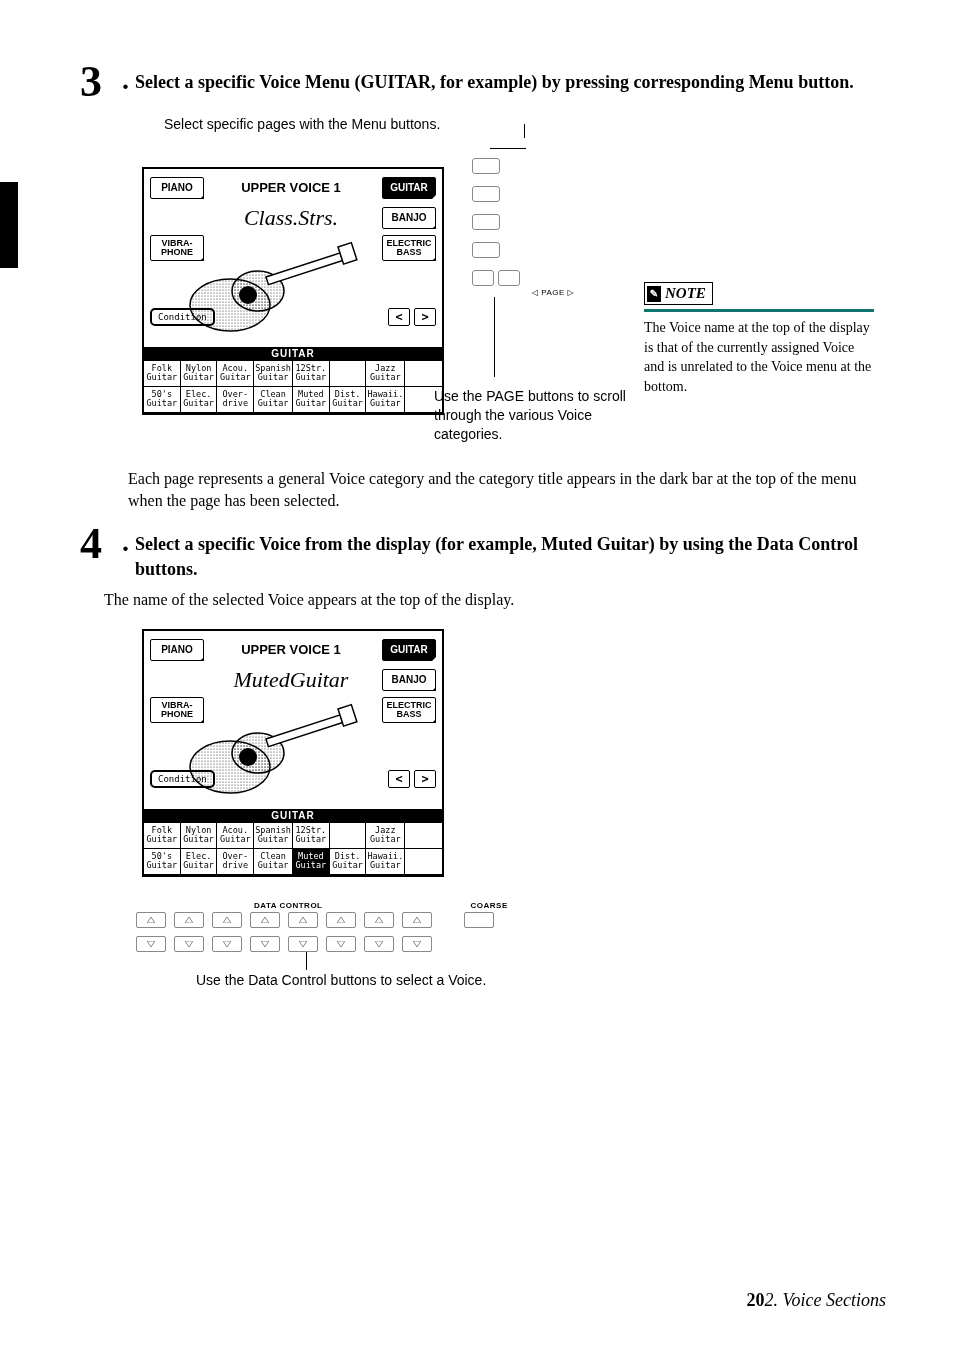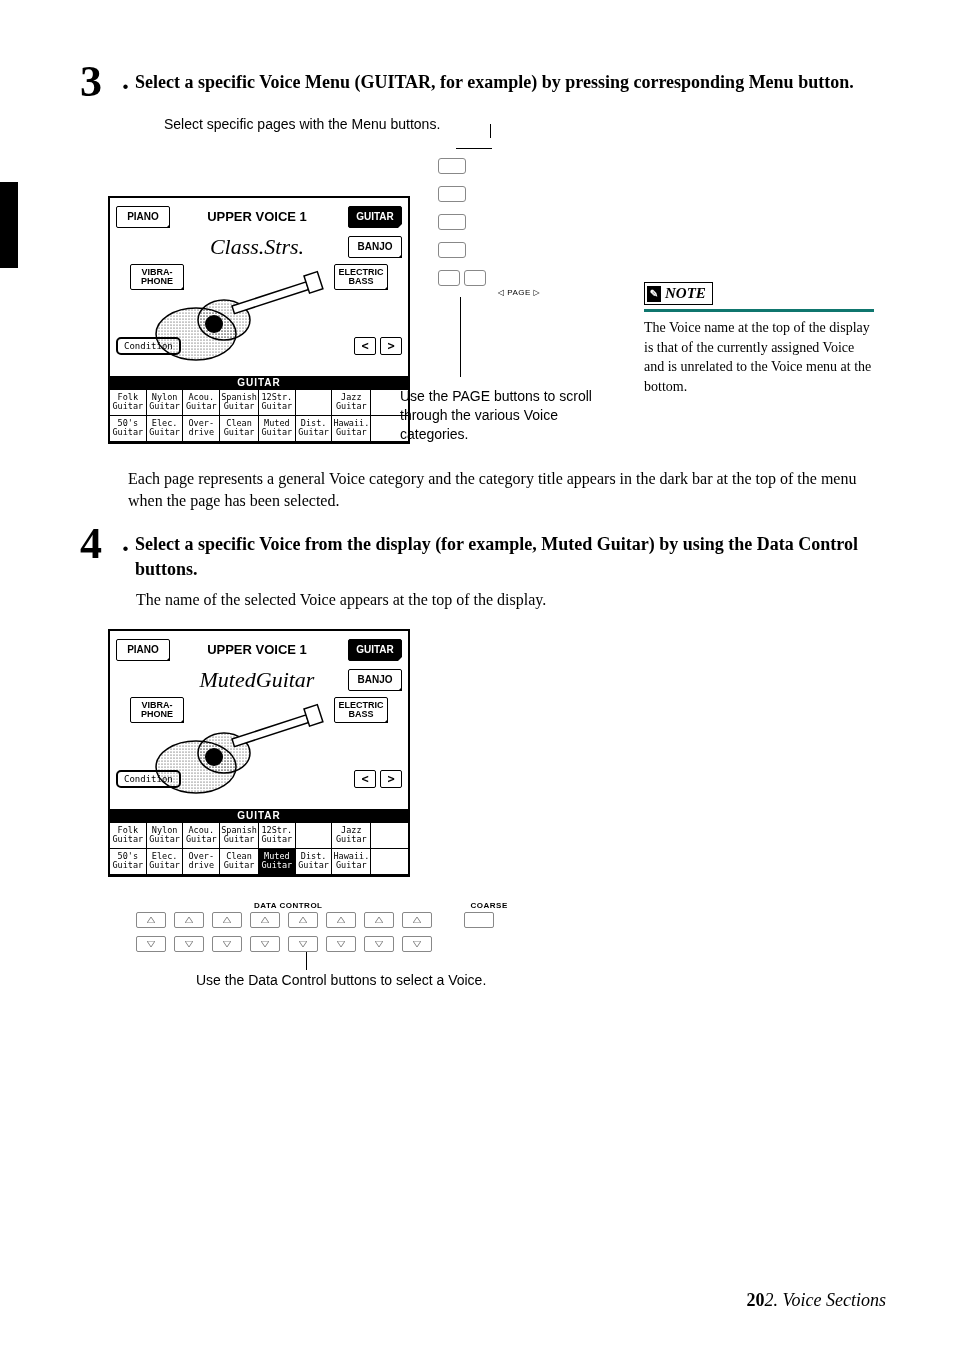--- a/index.html
+++ b/index.html
@@ -45,33 +45,33 @@
     font-family: 'ITC Stone Serif', Georgia, serif;
     font-weight: bold;
     font-size: 18px;
     line-height: 1.35;
     padding-top: 10px;
   }
   .step-body {
     font-family: 'Times New Roman', serif;
     font-size: 16px;
     line-height: 1.35;
-    margin-left: 56px;
+    margin-left: 24px;
   }
   .caption-top {
     font-family: Arial, Helvetica, sans-serif;
     font-size: 14px;
     margin-left: 84px;
     margin-top: 12px;
     margin-bottom: 6px;
   }
   .figure-row {
     display: flex;
-    align-items: flex-end;
-    margin-left: 28px;
+    align-items: center;
+    margin-left: 62px;
     position: relative;
   }
   
   .lcd {
     border: 2px solid #000;
     width: 302px;
     height: 248px;
     display: flex;
     flex-direction: column;
     font-family: 'Lucida Console', Monaco, monospace;
@@ -134,21 +134,21 @@
     flex: 1;
     font-family: 'Times New Roman', serif;
     font-size: 22px;
     font-weight: normal;
     font-style: italic;
     text-align: center;
   }
   .lcd-row3 {
     display: flex;
     align-items: flex-start;
-    padding: 2px 20px;
+    padding: 2px 6px;
     height: 30px;
   }
   .lcd-mid {
     flex: 1;
     position: relative;
     height: 76px;
     margin: 0 6px;
   }
   .guitar-draw {
     position: absolute;

